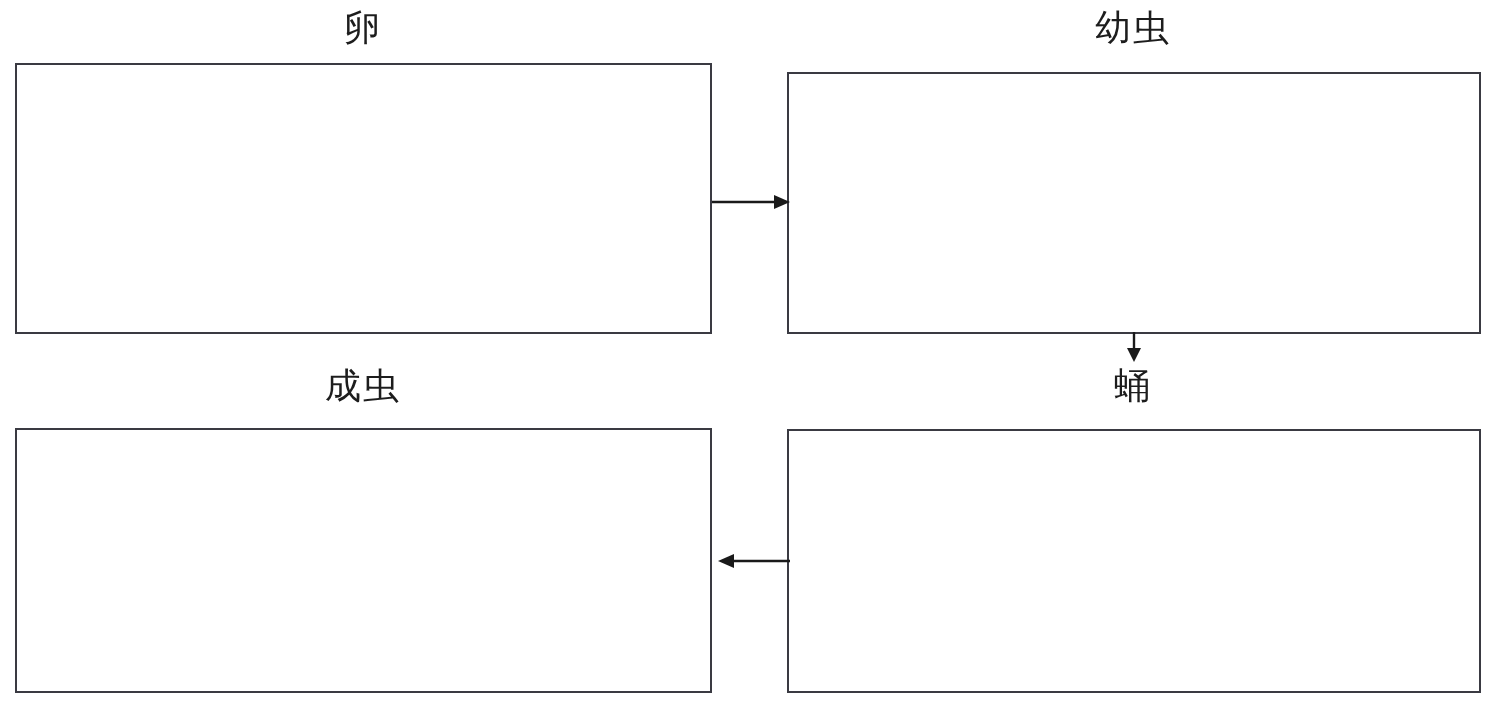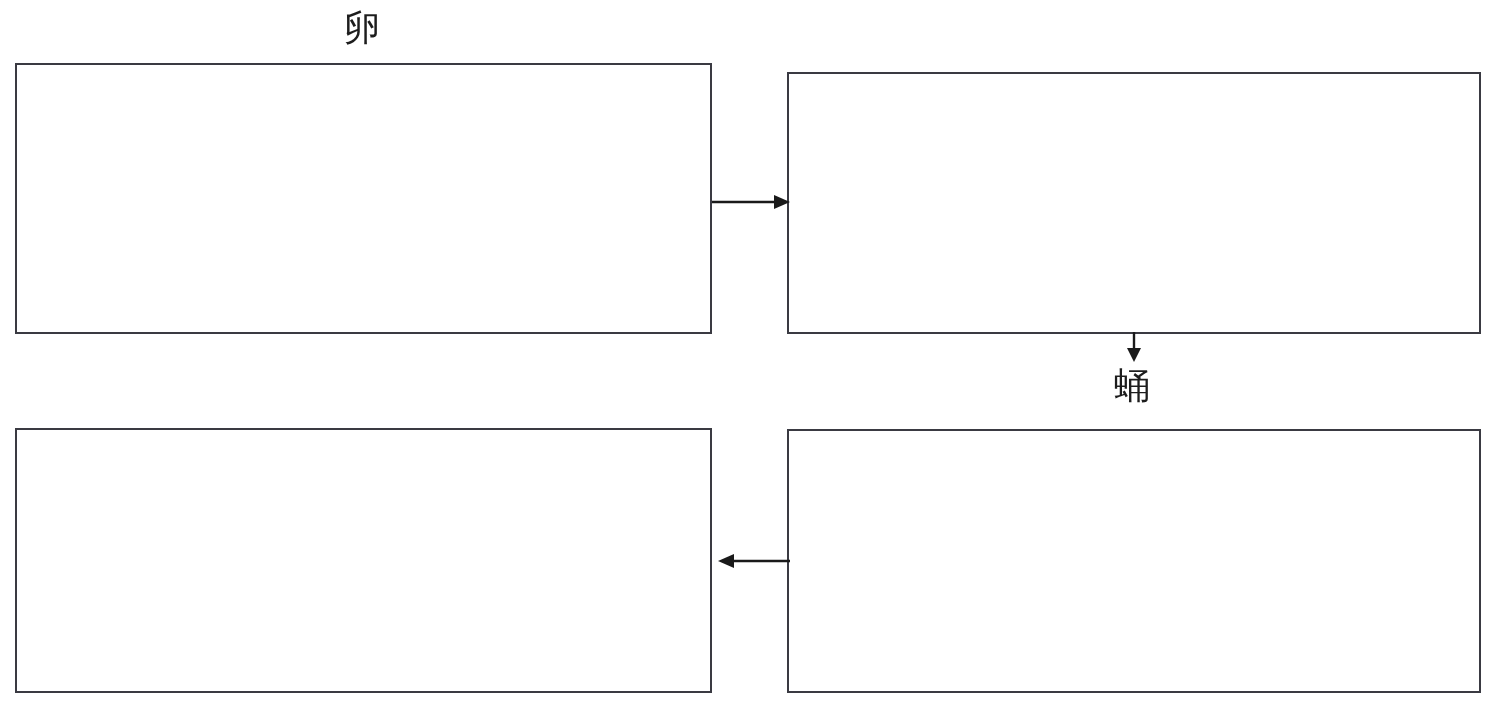--- a/index.html
+++ b/index.html
@@ -56,21 +56,23 @@
   #arrow-larva-to-pupa{ left: 1120px; top: 332px; width: 28px; height: 30px; }
   #arrow-pupa-to-adult{ left: 718px; top: 547px; width: 72px; height: 28px; }
 </style>
 </head>
 <body>
 
 <div id="canvas">
 
   <div class="cell-label" id="label-egg">卵</div>
 
+  <div class="cell-label" id="label-larva">幼虫</div>
 
+  <div class="cell-label" id="label-adult">成虫</div>
 
   <div class="cell-label" id="label-pupa">蛹</div>
 
   <div class="stage-box" id="box-egg"></div>
 
   <div class="stage-box" id="box-larva"></div>
 
   <div class="stage-box" id="box-adult"></div>
 
   <div class="stage-box" id="box-pupa"></div>

